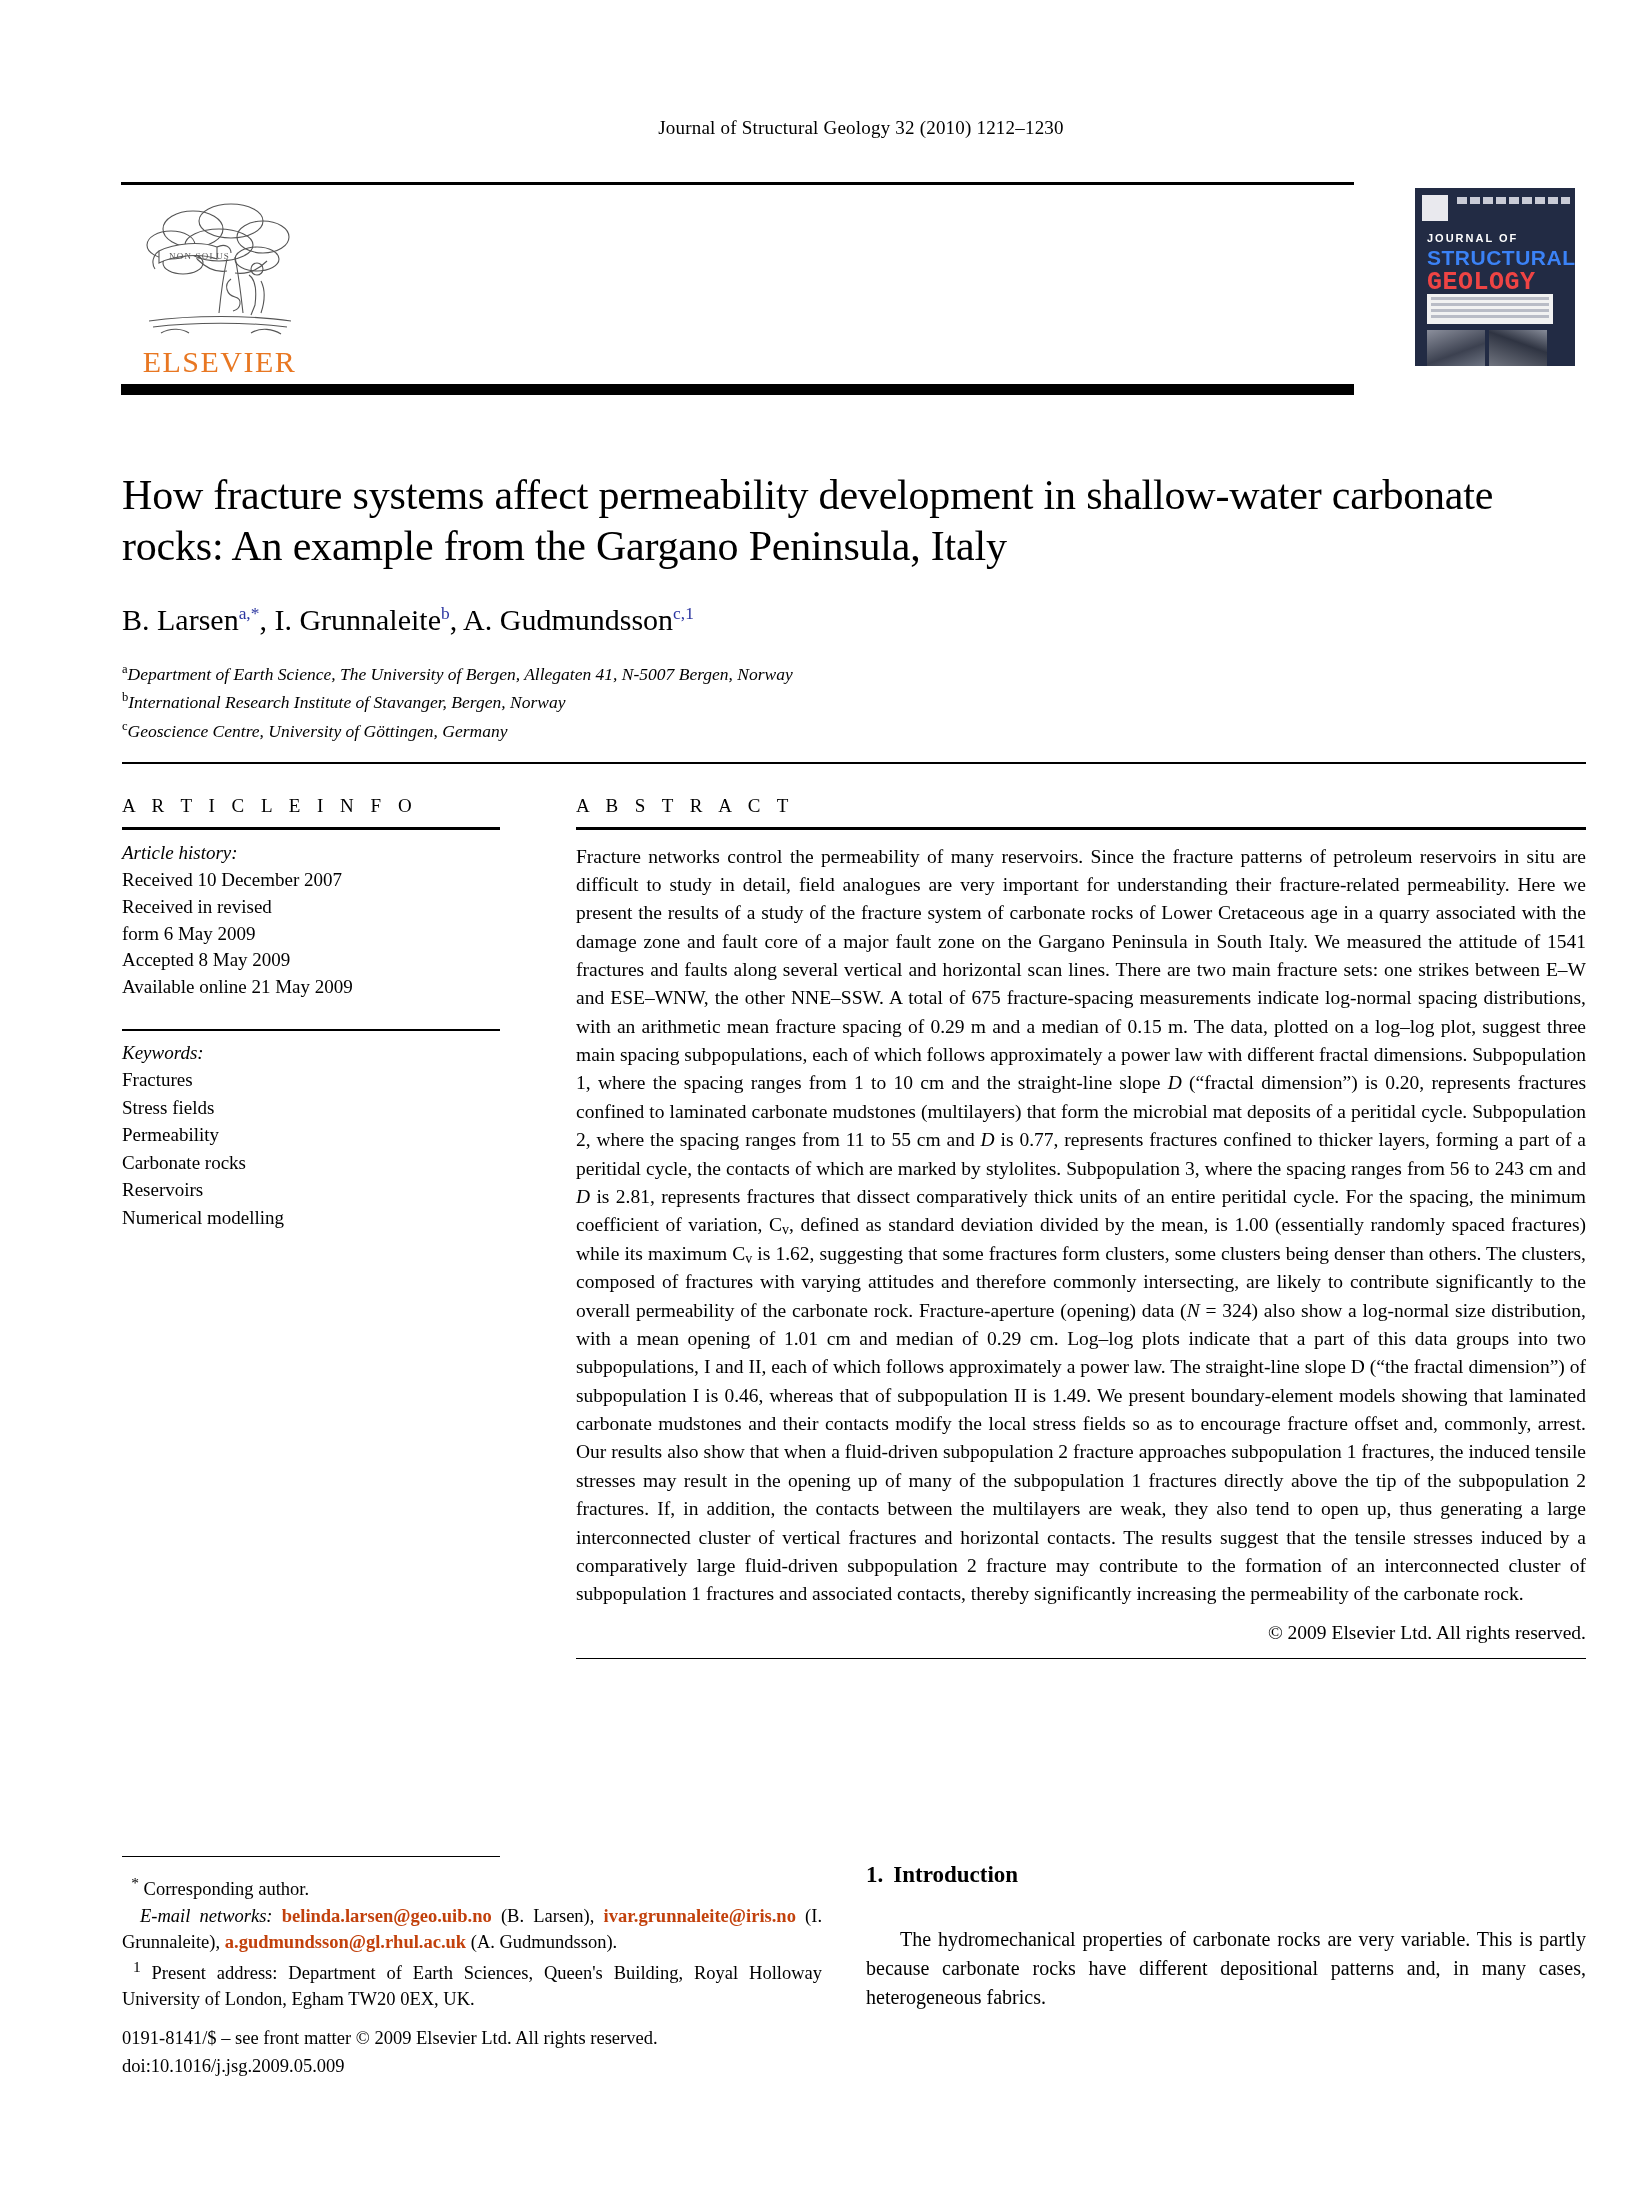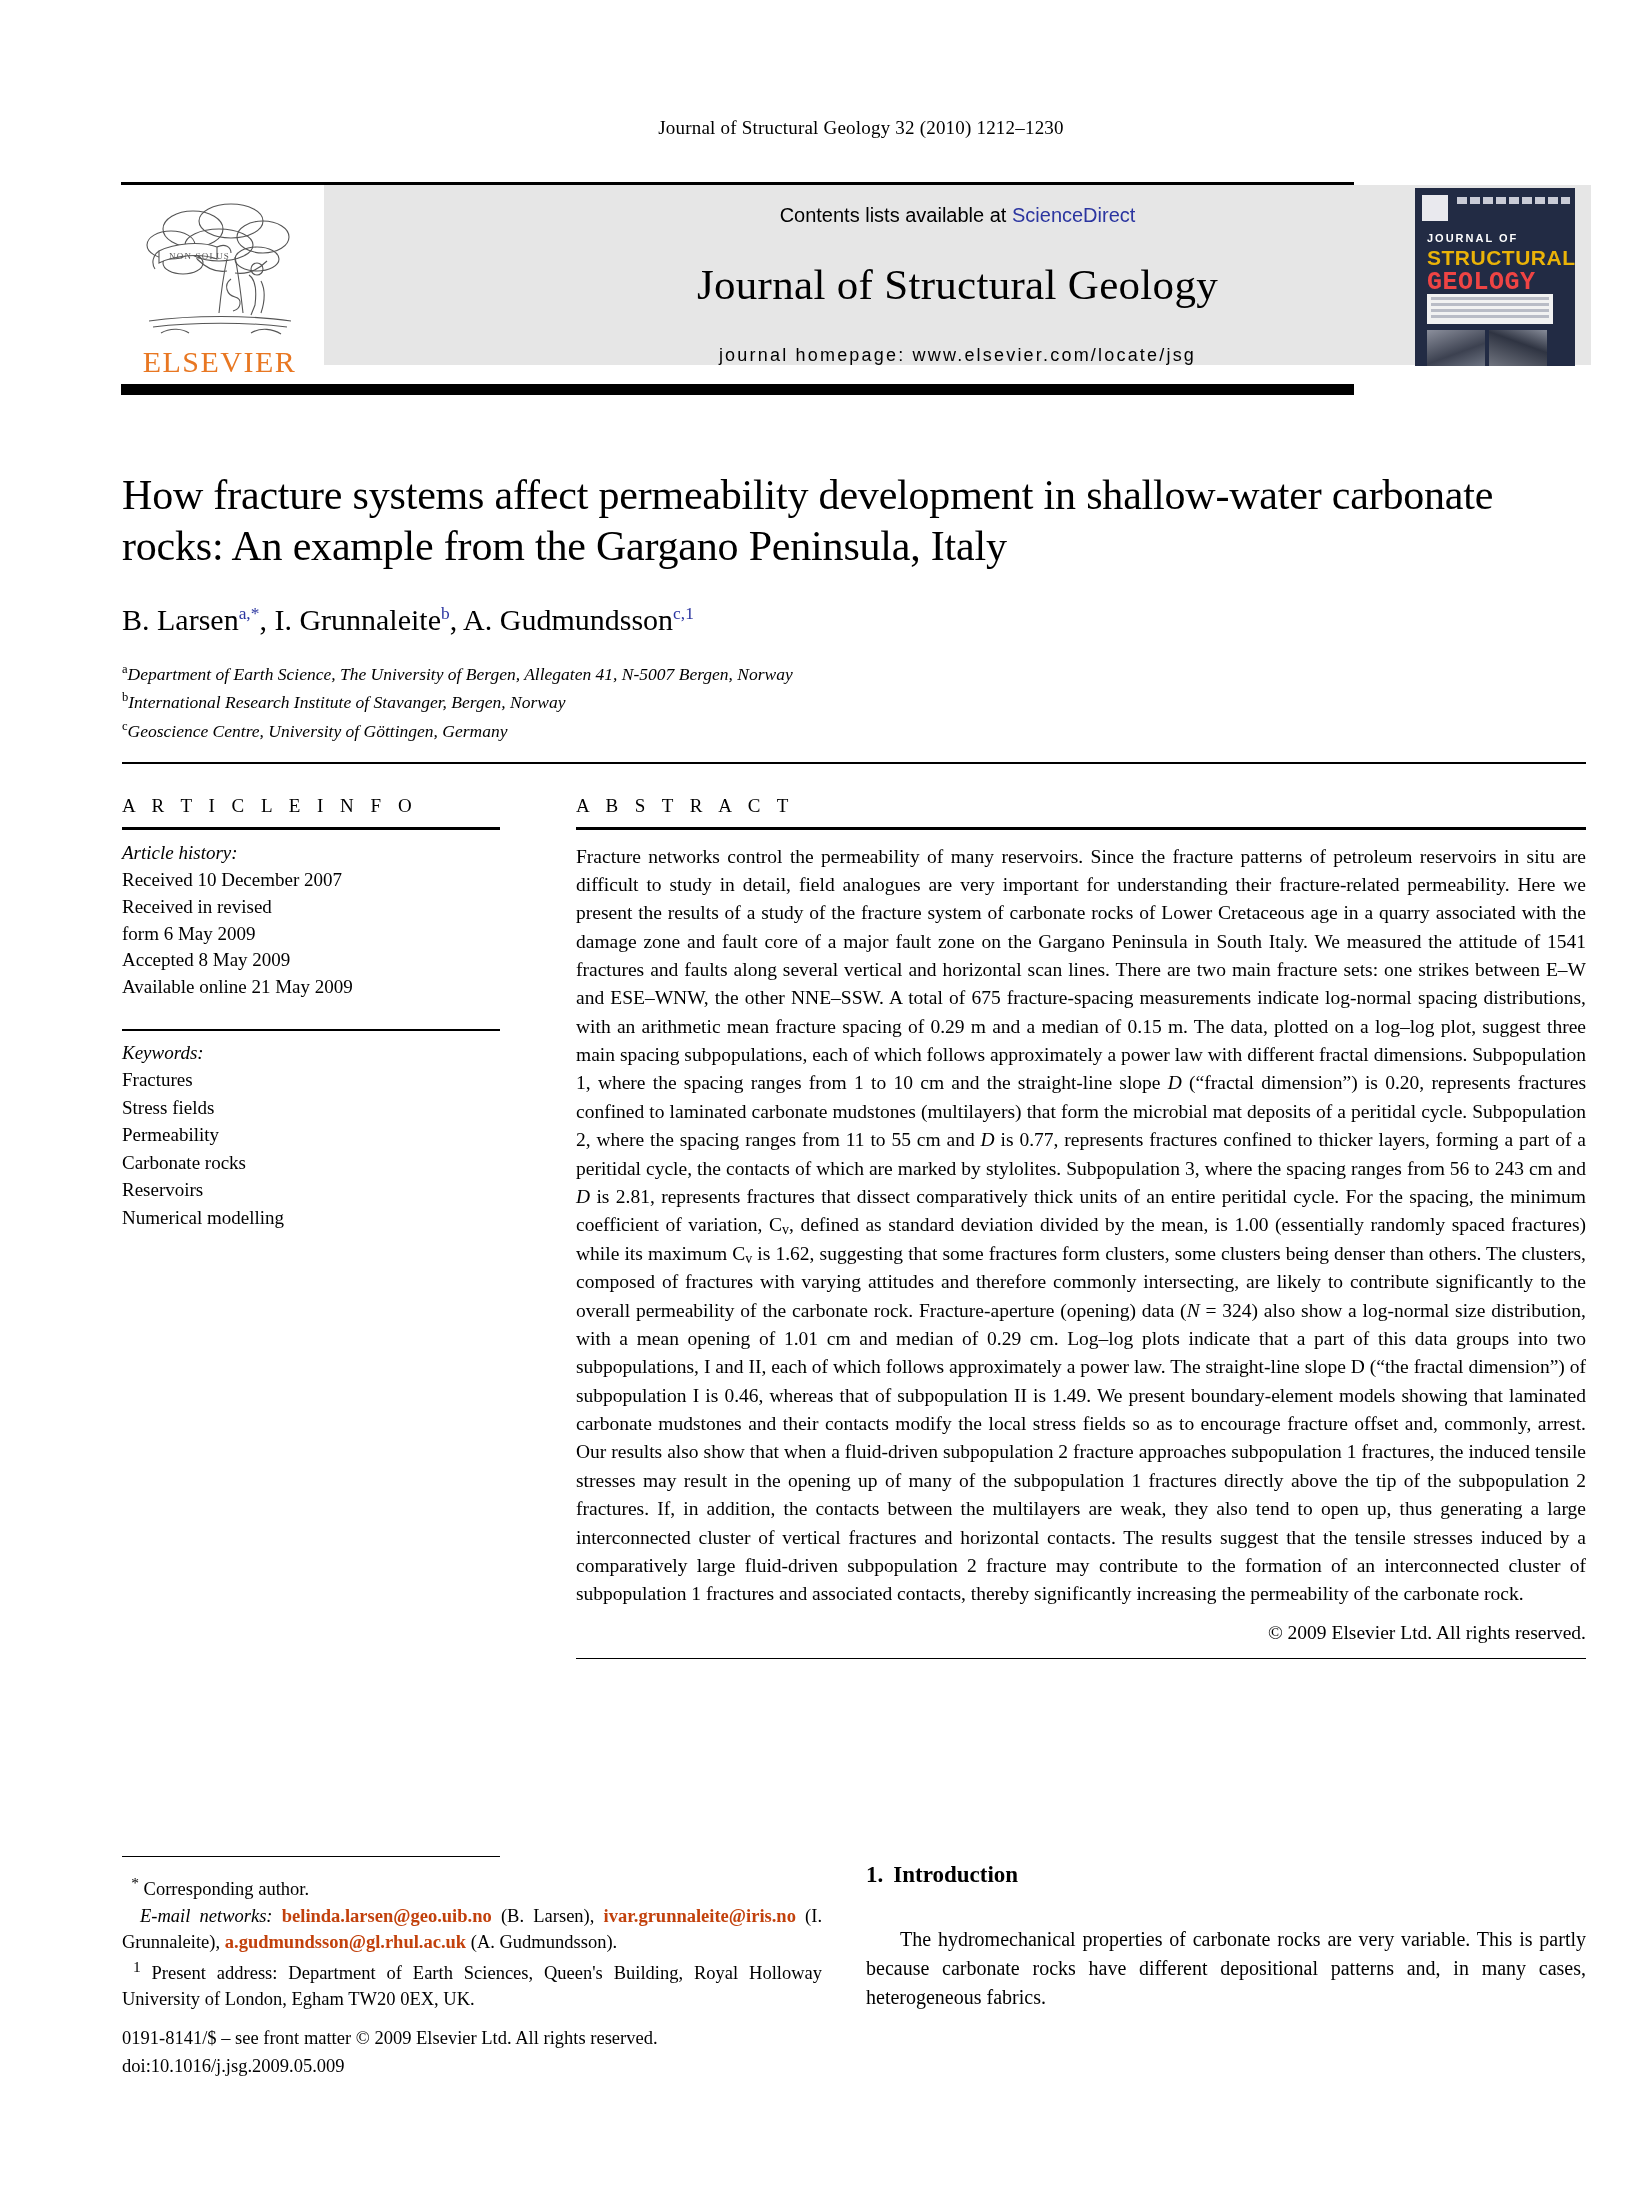--- a/index.html
+++ b/index.html
@@ -51,21 +51,21 @@
   .cover-box { position:absolute; top:6px; left:1268px; width:160px;padding-left:26px; }
   .cover {
     width:160px; height:178px; background:#222b44;
     position:relative; overflow:hidden;
   }
   .cov-els { position:absolute; top:7px; left:7px; width:26px; height:26px; background:#e9e9ee; }
   .cov-vol { position:absolute; top:9px; left:42px; right:5px; height:7px;
              background:repeating-linear-gradient(90deg,#c9cbd6 0 10px,transparent 10px 13px); }
   .cov-j { position:absolute; top:44px; left:12px; color:#fff;
            font-family:"Liberation Sans", sans-serif; font-size:11px; font-weight:700; letter-spacing:2px;}
-  .cov-t1 { position:absolute; top:58px; left:12px; color:#eab308;
+  .cov-t1 { position:absolute; top:58px; left:12px; color:#3b82f6;
            font-family:"Liberation Sans", sans-serif; font-size:21px; font-weight:700; letter-spacing:.5px;}
   .cov-t2 { position:absolute; top:80px; left:12px; color:#ef4444;
            font-family:Liberation Mono, monospace; font-size:25px; font-weight:700; letter-spacing:.5px;}
   .cov-white { position:absolute; top:106px; left:12px; width:126px; height:30px; background:#f2f2f2; }
   .cov-white i { display:block; height:3px; margin:3px 4px; background:#b9bcc6; }
   .cov-ph1 { position:absolute; top:142px; left:12px; width:58px; height:36px;
              background:linear-gradient(160deg,#8b8f9c,#3c4150 60%,#6e7482); }
   .cov-ph2 { position:absolute; top:142px; left:74px; width:58px; height:36px;
              background:linear-gradient(20deg,#70747f,#2f3442 60%,#878c99); }
 
@@ -190,27 +190,20 @@
               <path d="M28 58 C44 50 70 48 86 54 L86 66 C70 60 44 62 28 70 Z" fill="#fff"></path>
               <path d="M28 58 C22 62 20 70 24 76"></path>
               <path d="M86 54 C94 50 100 54 100 60"></path>
             </g>
             <text x="38" y="66" font-family="Liberation Serif, serif" font-size="9" fill="#555" letter-spacing="1.2">NON SOLUS</text>
           </svg>
         </div>
         <div class="elsevier-word">ELSEVIER</div>
       </div>
 
-      <div class="sd-box">
-        <div class="sd-line1">
-          <span>Contents lists available at </span><span class="sd-link">ScienceDirect</span>
-        </div>
-        <div class="sd-title">Journal of Structural Geology</div>
-        <div class="sd-home">journal homepage: www.elsevier.com/locate/jsg</div>
-      </div>
     </div>
 
     <div class="mast-rule-bot"></div>
 
     <div class="cover-box">
       <div class="cover">
         <div class="cov-els"></div>
         <div class="cov-vol"></div>
         <div class="cov-j">JOURNAL OF</div>
         <div class="cov-t1">STRUCTURAL</div>

